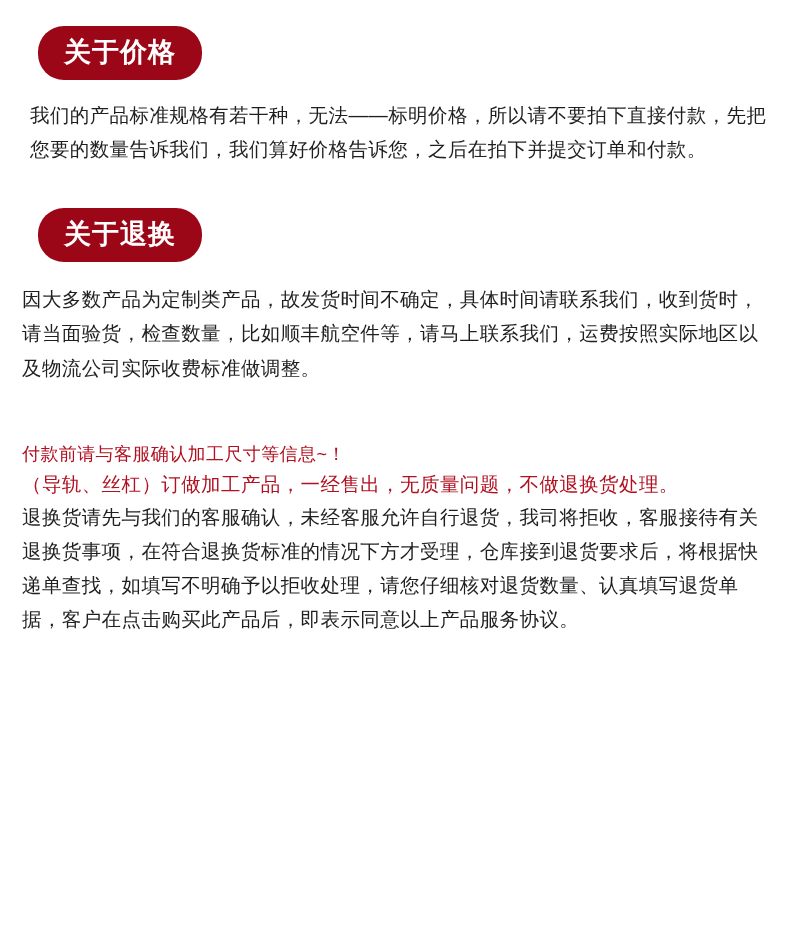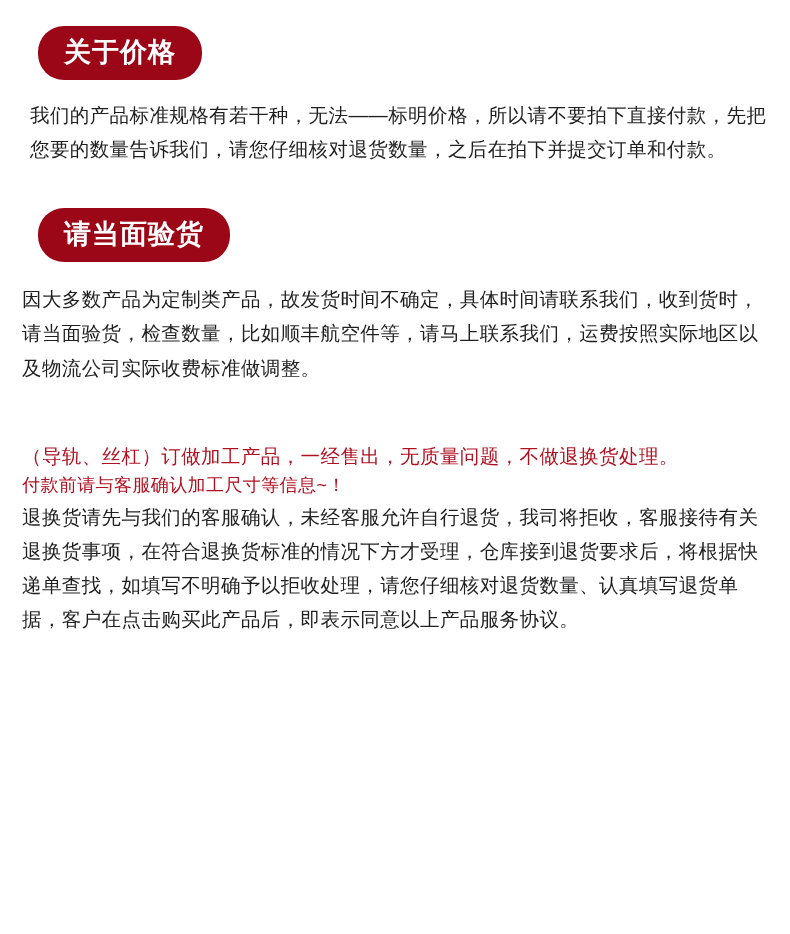--- a/index.html
+++ b/index.html
@@ -76,36 +76,36 @@
 </style>
 </head>
 <body>
 
 <div class="page">
 
   <div class="gap-1"></div>
 
   <div class="section s1">
     <div class="badge">关于价格</div>
-    <div class="body-text">我们的产品标准规格有若干种，无法——标明价格，所以请不要拍下直接付款，先把您要的数量告诉我们，请您仔细核对退货数量，之后在拍下并提交订单和付款。</div>
+    <div class="body-text">我们的产品标准规格有若干种，无法——标明价格，所以请不要拍下直接付款，先把您要的数量告诉我们，我们算好价格告诉您，之后在拍下并提交订单和付款。</div>
   </div>
 
   <div class="gap-2"></div>
 
   <div class="section s2">
-    <div class="badge">请当面验货</div>
+    <div class="badge">关于退换</div>
     <div class="body-text">因大多数产品为定制类产品，故发货时间不确定，具体时间请联系我们，收到货时，请当面验货，检查数量，比如顺丰航空件等，请马上联系我们，运费按照实际地区以及物流公司实际收费标准做调整。</div>
   </div>
 
   <div class="gap-3"></div>
 
   <div class="section s3">
     <div class="body-text">
+      <div class="red-line small">付款前请与客服确认加工尺寸等信息~！</div>
       <div class="red-line">（导轨、丝杠）订做加工产品，一经售出，无质量问题，不做退换货处理。</div>
-      <div class="red-line small">付款前请与客服确认加工尺寸等信息~！</div>
       <div>退换货请先与我们的客服确认，未经客服允许自行退货，我司将拒收，客服接待有关退换货事项，在符合退换货标准的情况下方才受理，仓库接到退货要求后，将根据快递单查找，如填写不明确予以拒收处理，请您仔细核对退货数量、认真填写退货单据，客户在点击购买此产品后，即表示同意以上产品服务协议。</div>
     </div>
   </div>
 
   <div class="gap-4"></div>
 
 
 </div>
 
 </body></html>

